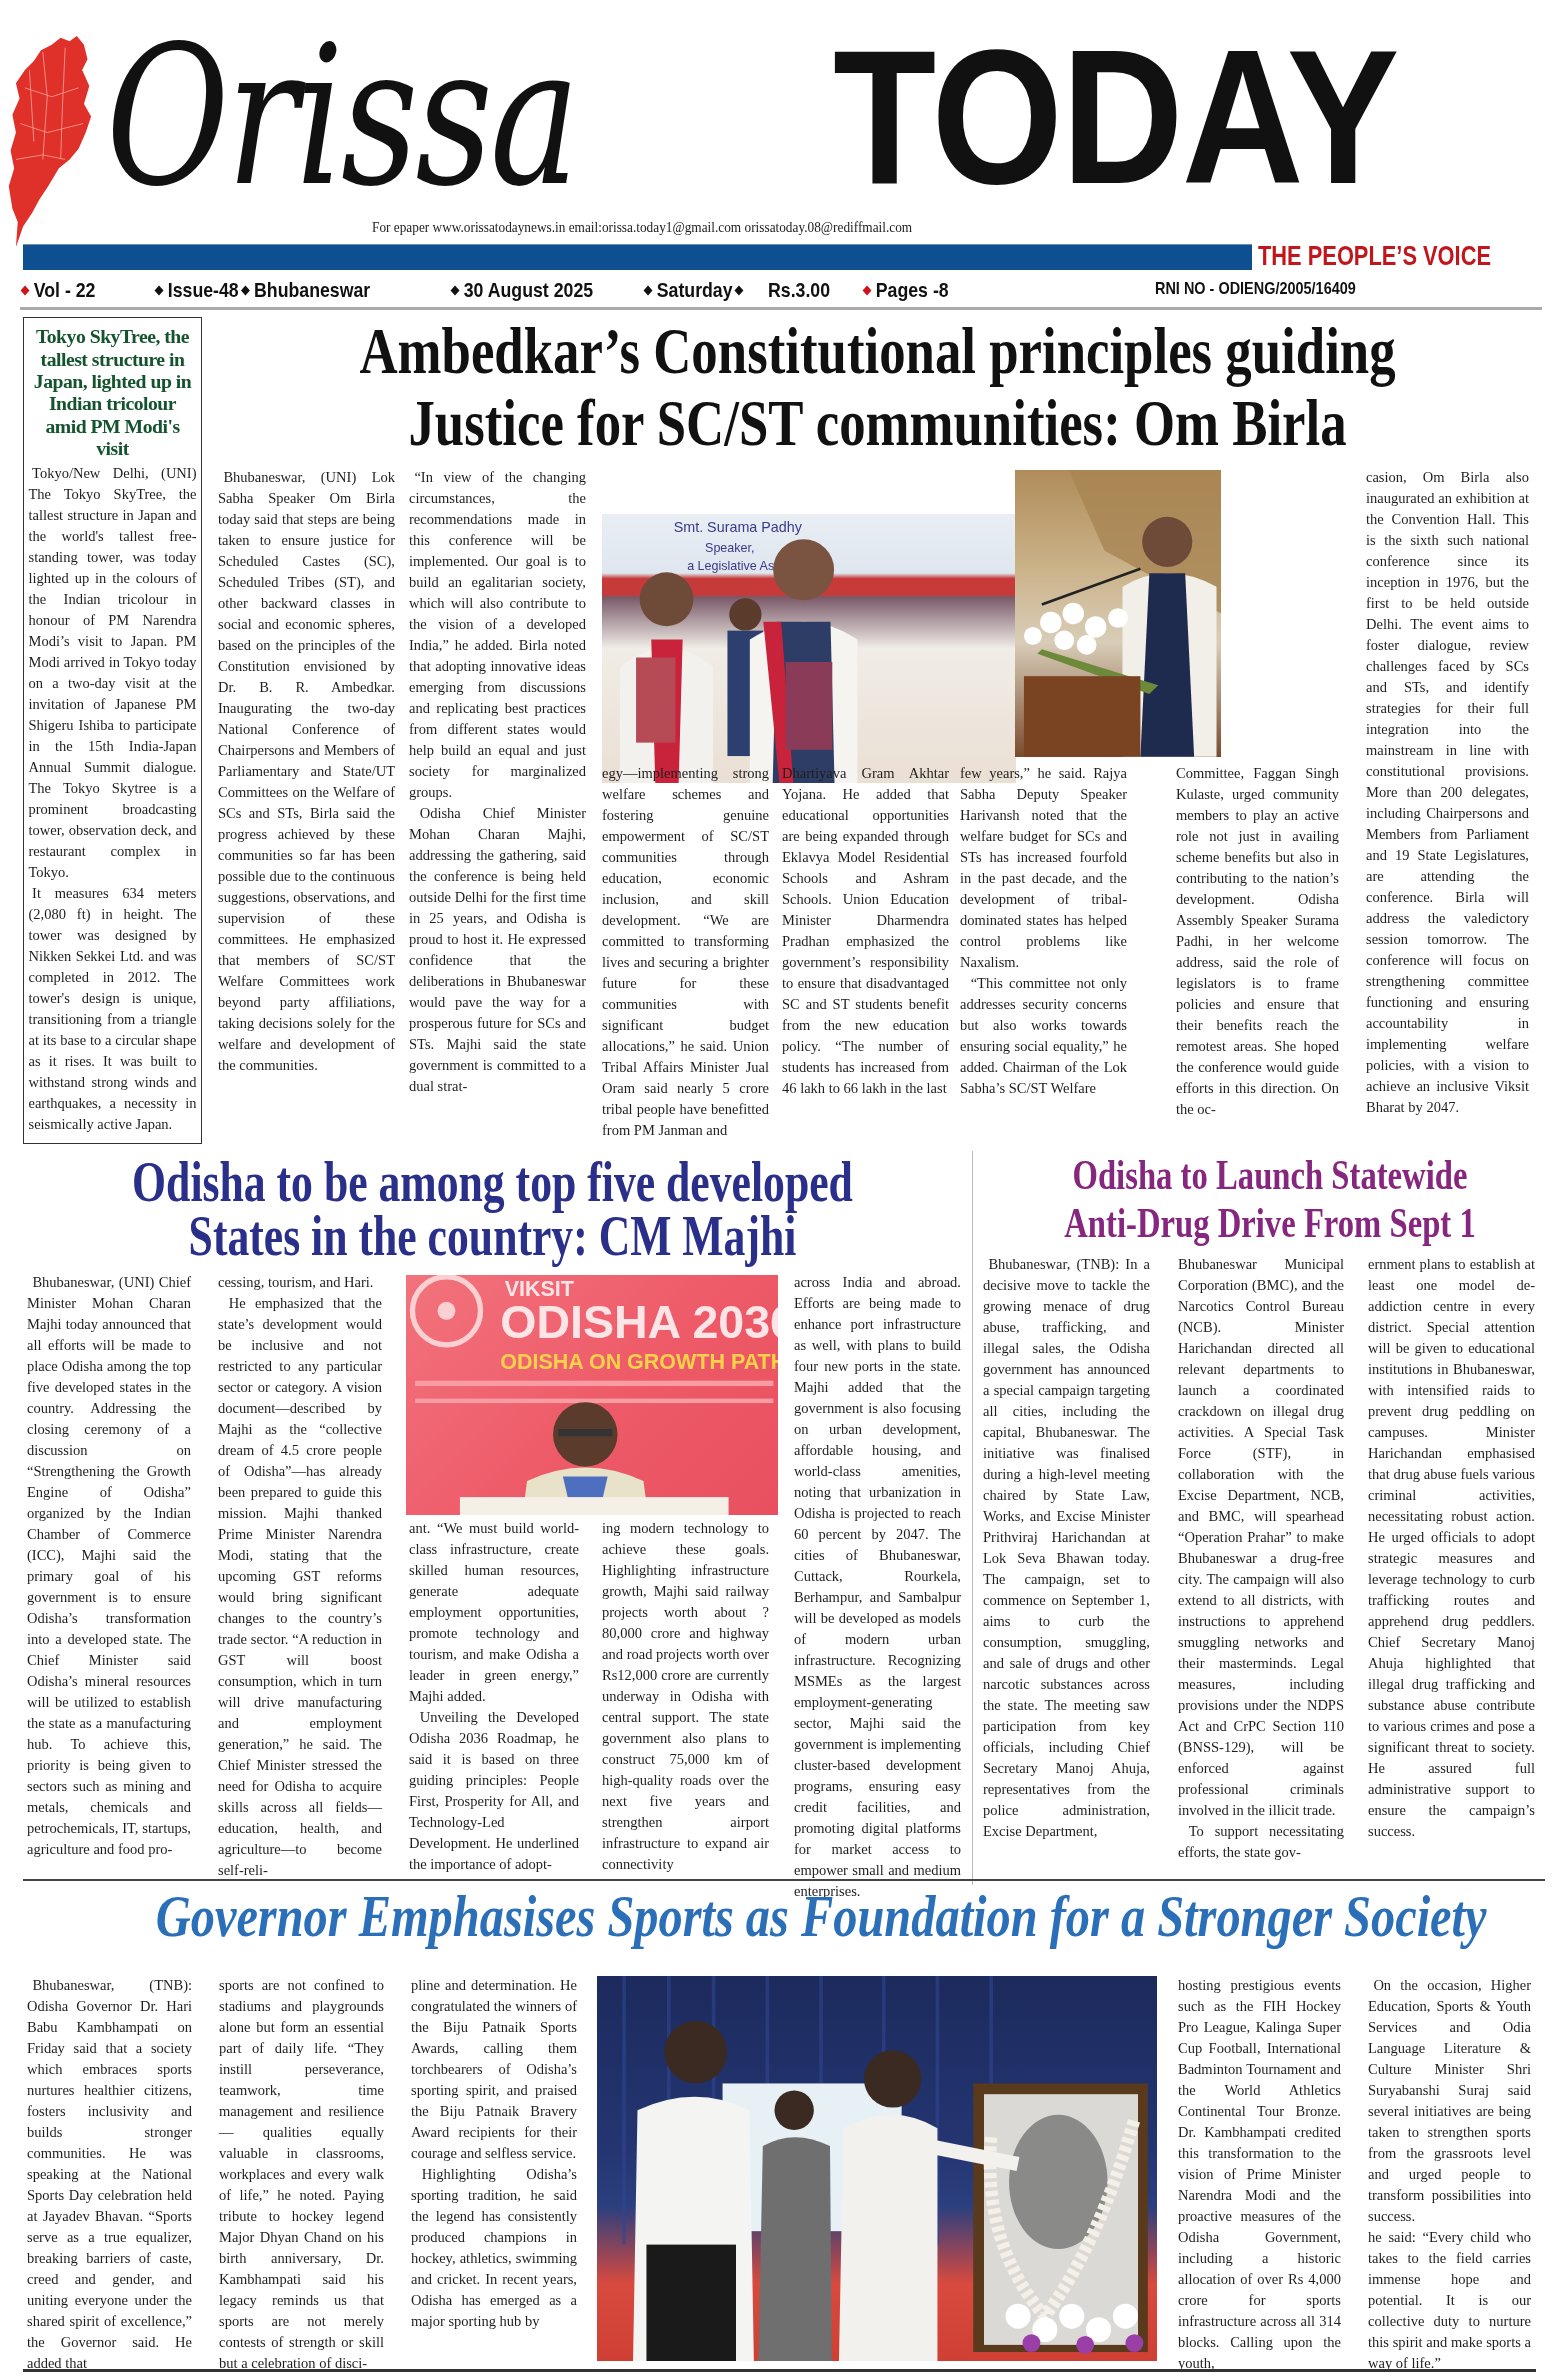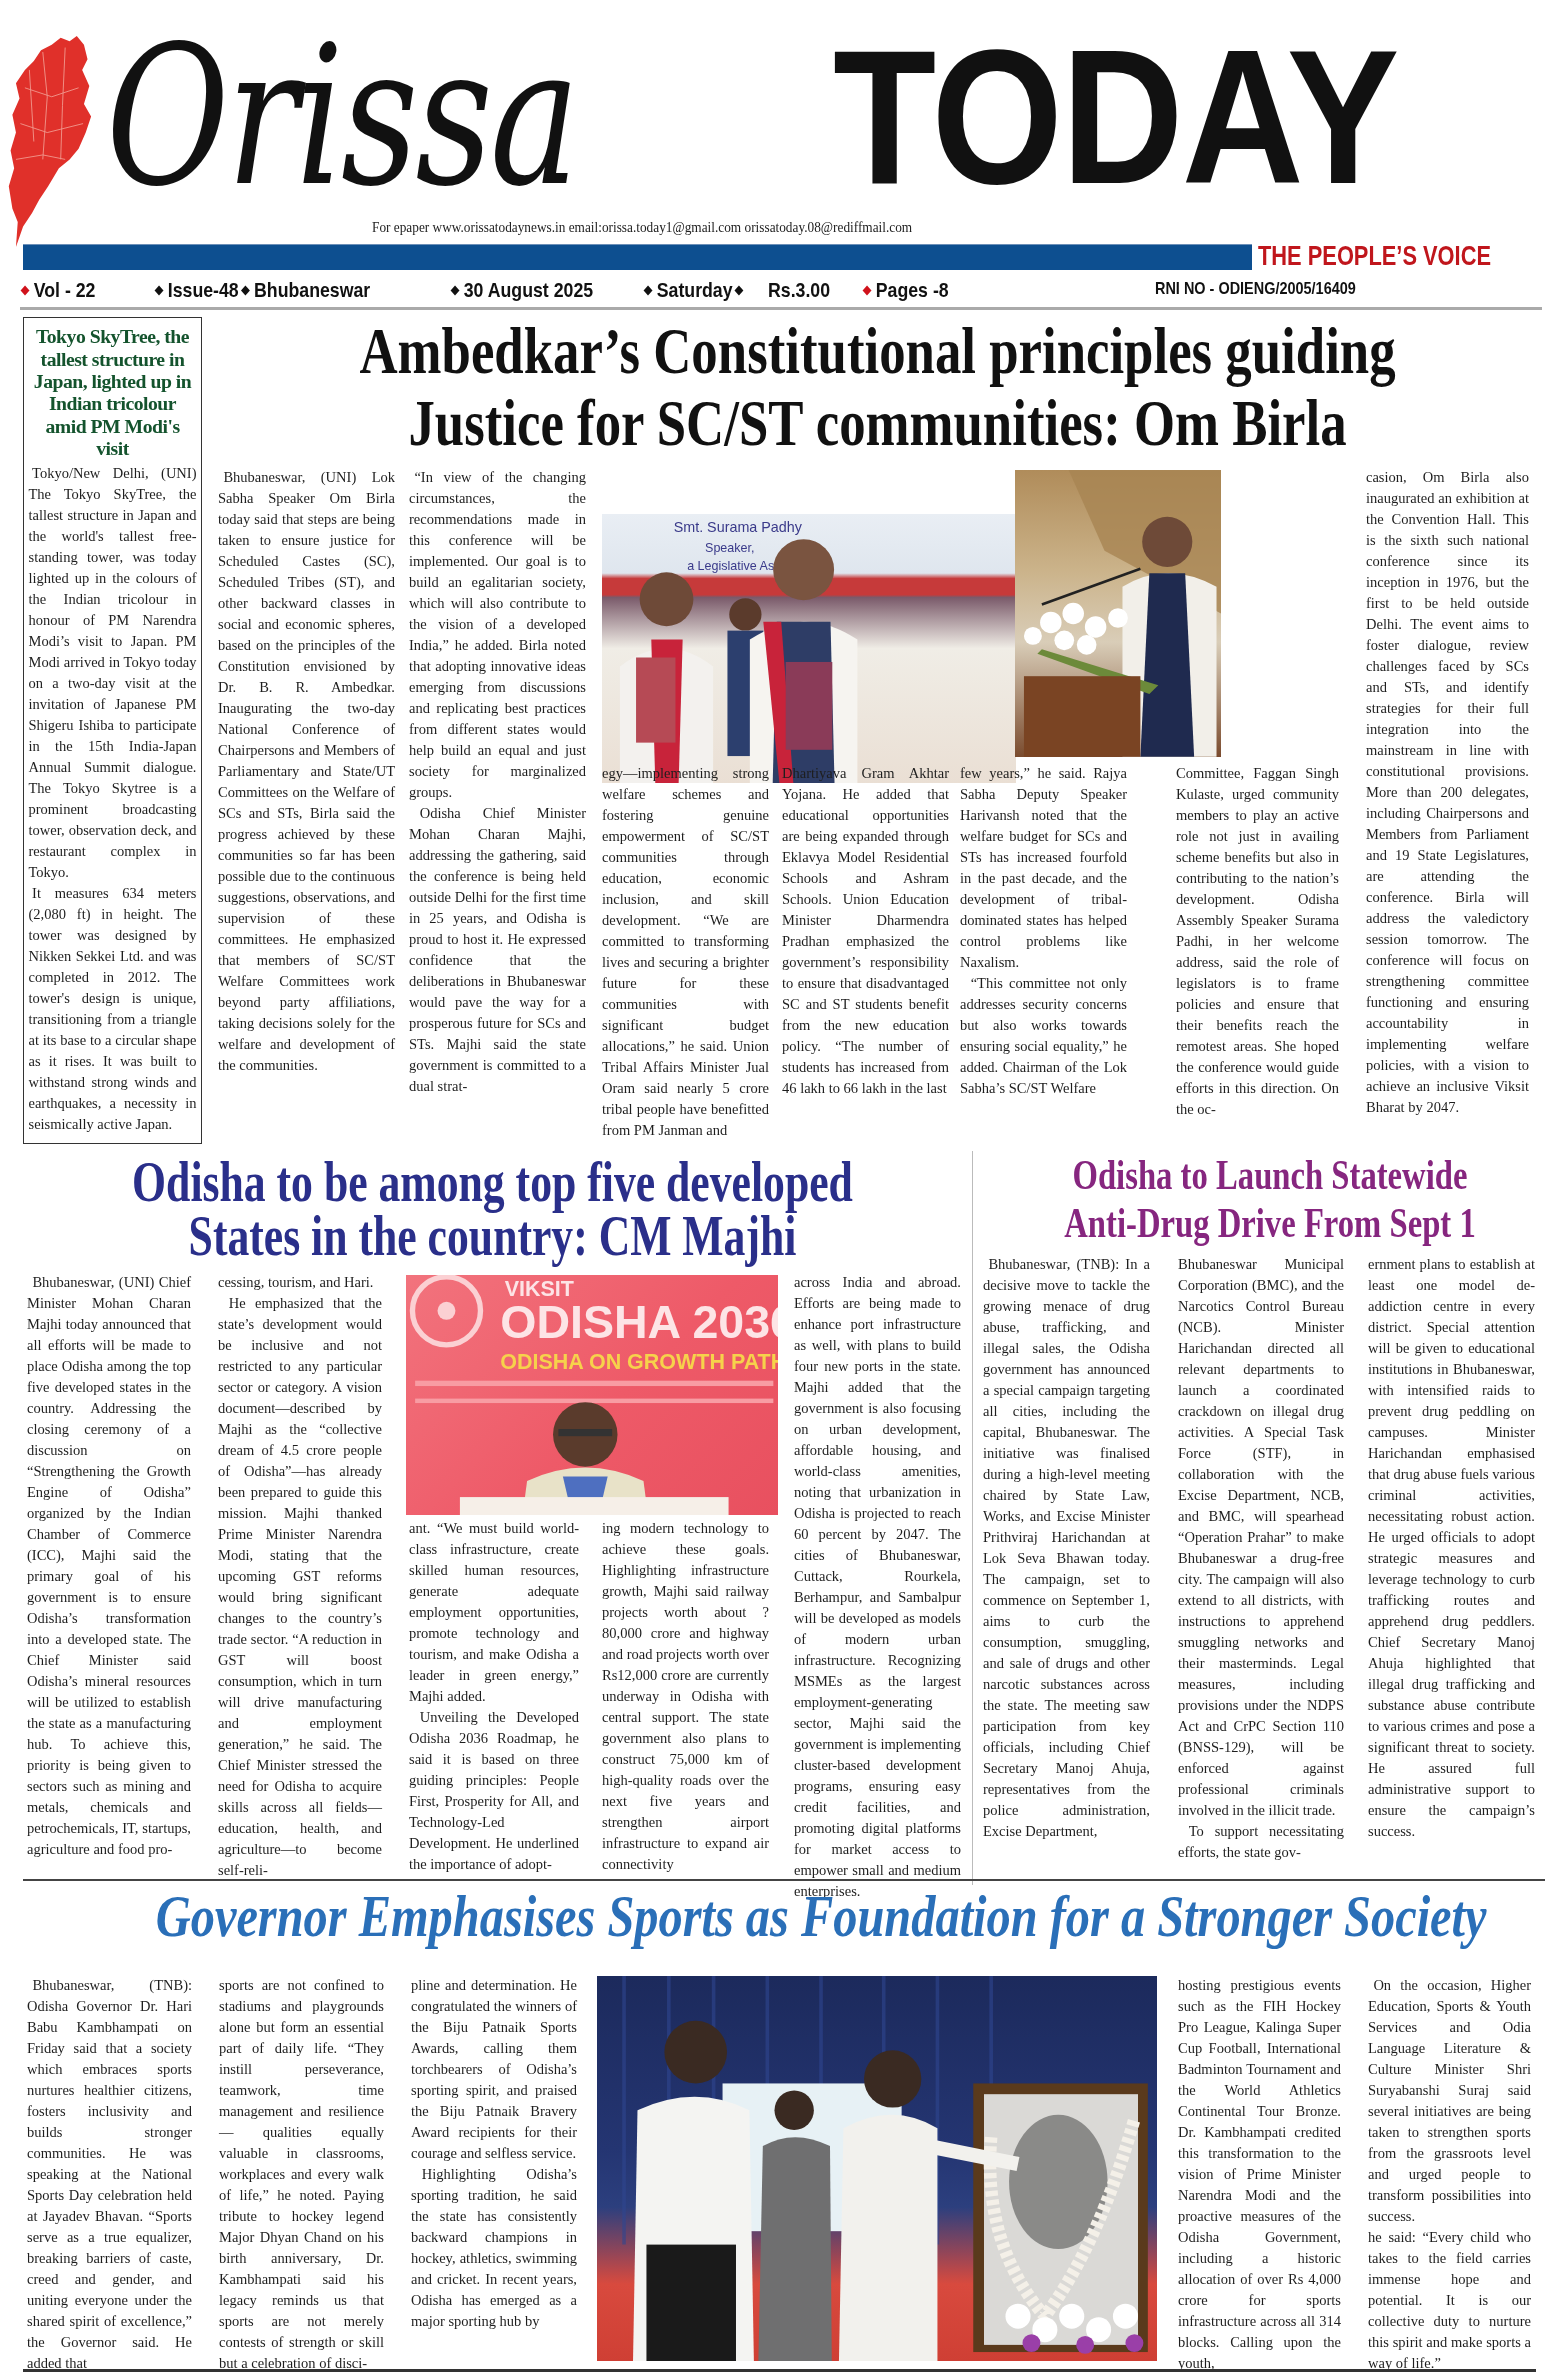--- a/index.html
+++ b/index.html
@@ -237,21 +237,21 @@
 <h2 class="headline h-gov">Governor Emphasises Sports as Foundation for a Stronger Society</h2>
 
 <div class="col" style="left:27px; top:1975px; width:165px;">
   <p>Bhubaneswar, (TNB): Odisha Governor Dr. Hari Babu Kambhampati on Friday said that a society which embraces sports nurtures healthier citizens, fosters inclusivity and builds stronger communities. He was speaking at the National Sports Day celebration held at Jayadev Bhavan. “Sports serve as a true equalizer, breaking barriers of caste, creed and gender, and uniting everyone under the shared spirit of excellence,” the Governor said. He added that</p>
 </div>
 <div class="col" style="left:219px; top:1975px; width:165px;">
   <p style="text-indent:0">sports are not confined to stadiums and playgrounds alone but form an essential part of daily life. “They instill perseverance, teamwork, time management and resilience — qualities equally valuable in classrooms, workplaces and every walk of life,” he noted. Paying tribute to hockey legend Major Dhyan Chand on his birth anniversary, Dr. Kambhampati said his legacy reminds us that sports are not merely contests of strength or skill but a celebration of disci-</p>
 </div>
 <div class="col" style="left:411px; top:1975px; width:166px;">
   <p style="text-indent:0">pline and determination. He congratulated the winners of the Biju Patnaik Sports Awards, calling them torchbearers of Odisha’s sporting spirit, and praised the Biju Patnaik Bravery Award recipients for their courage and selfless service.</p>
-  <p>Highlighting Odisha’s sporting tradition, he said the state has consistently backward champions in hockey, athletics, swimming and cricket. In recent years, Odisha has emerged as a major sporting hub by</p>
+  <p>Highlighting Odisha’s sporting tradition, he said the legend has consistently produced champions in hockey, athletics, swimming and cricket. In recent years, Odisha has emerged as a major sporting hub by</p>
 </div>
 
 <div class="photo" style="left:597px; top:1976px; width:560px; height:385px; background: linear-gradient(180deg,#1c2a5c 0%,#243572 45%,#2c3f7e 60%,#d84a3e 80%,#cf3f34 100%);">
   <svg width="560" height="385" viewBox="0 0 625 430">
     <g stroke="#2f4690" stroke-width="4" opacity="0.6">
       <line x1="30" y1="0" x2="30" y2="300"></line>
         <line x1="80" y1="0" x2="80" y2="300"></line>
         <line x1="130" y1="0" x2="130" y2="300"></line>
       <line x1="190" y1="0" x2="190" y2="300"></line>
         <line x1="250" y1="0" x2="250" y2="300"></line>

